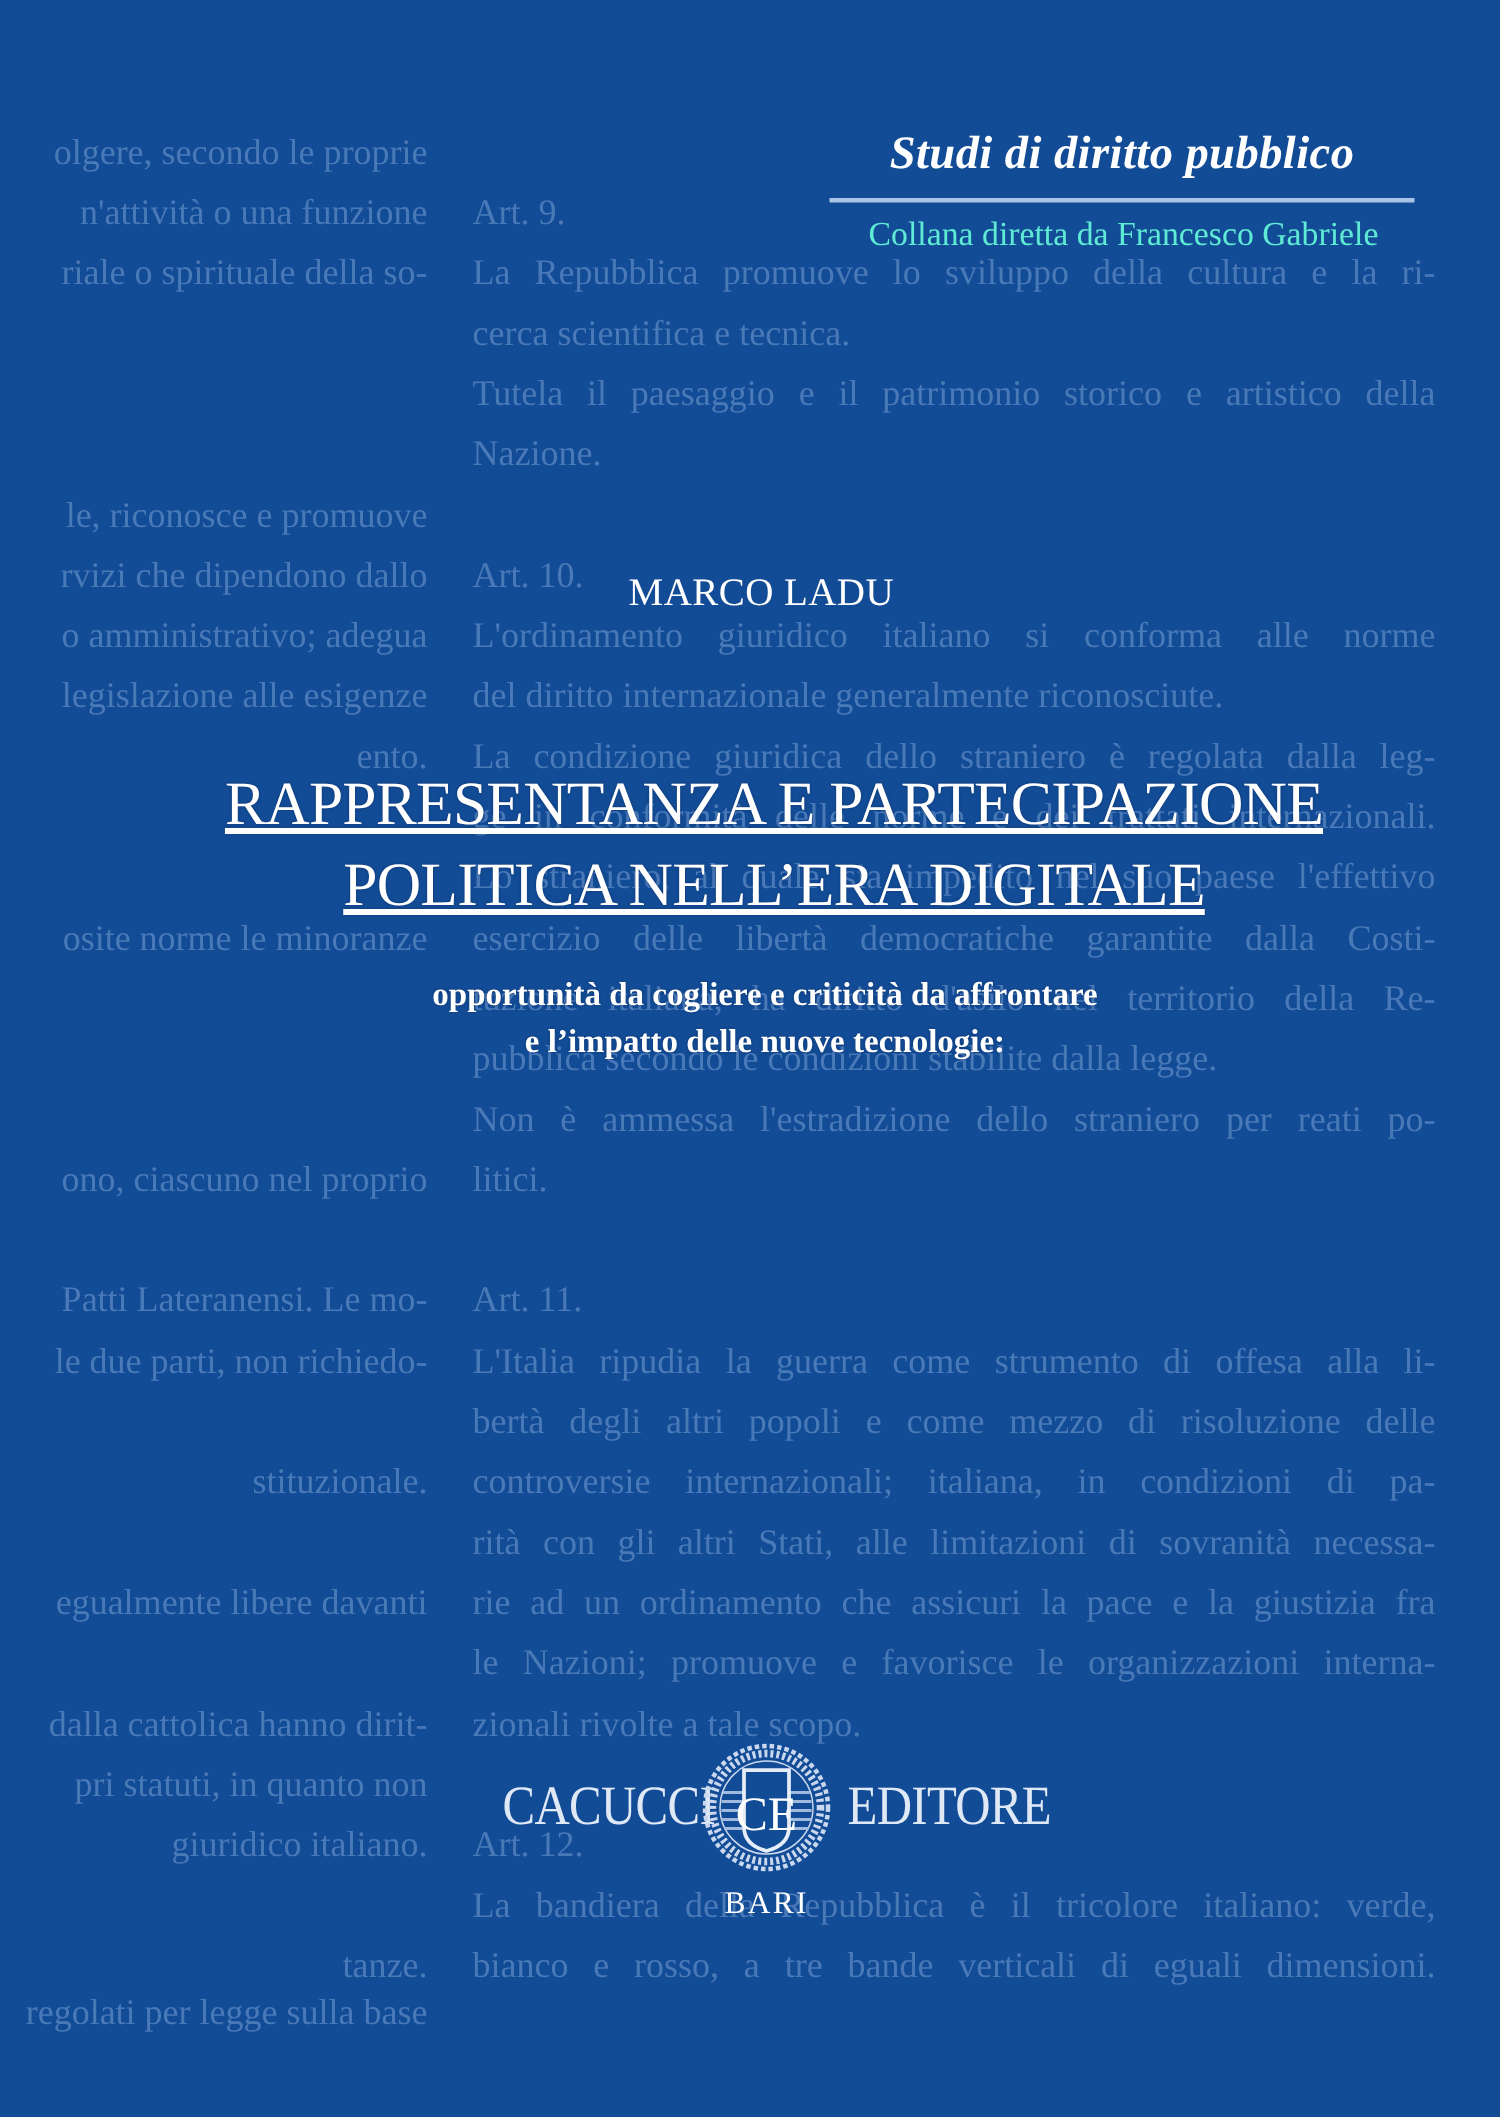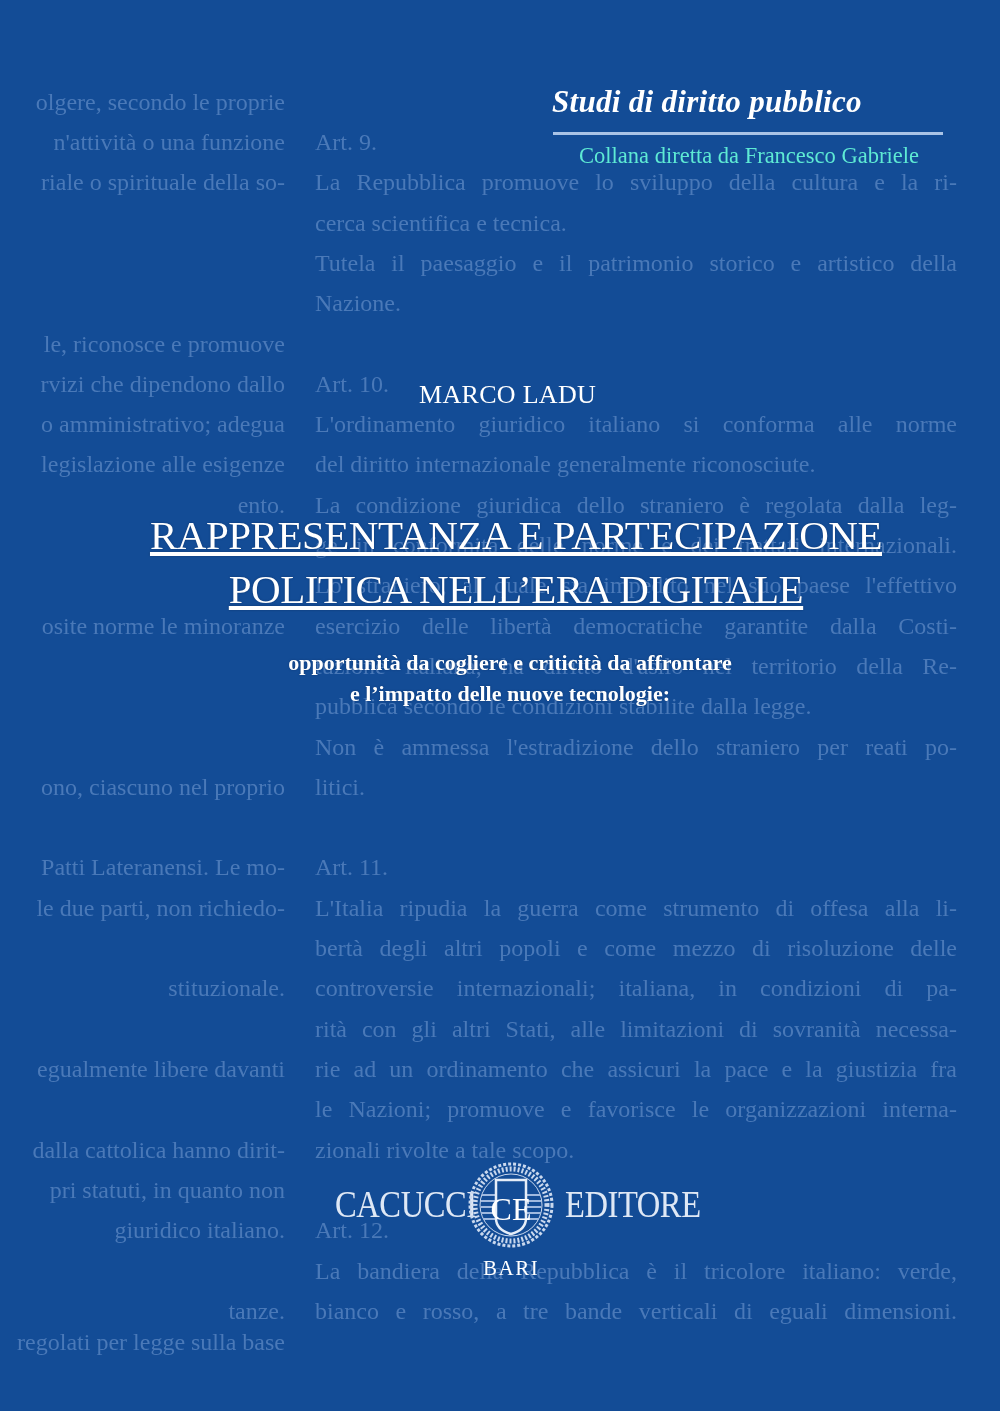--- a/index.html
+++ b/index.html
@@ -16,21 +16,21 @@
       line-height: 40px;
       white-space: nowrap;
     }
     .bg-left { right: 715px; text-align: right; }
     .bg-right { left: 315px; width: 642px; text-align: justify; text-align-last: justify; }
     .bg-right.last { text-align-last: left; }
 
     .series-title {
       position: absolute; left: 552px; top: 84px; width: 392px;
       color: #ffffff; font-style: italic; font-weight: bold;
-      font-size: 31px; text-align: left; letter-spacing: 0.3px;
+      font-size: 31px; text-align: center; letter-spacing: 0.3px;
     }
     .series-rule {
       position: absolute; left: 553px; top: 132px; width: 390px; height: 3px;
       background: #a9c3e6;
     }
     .series-editor {
       position: absolute; left: 549px; top: 143px; width: 400px;
       color: #5eead4; font-size: 22.5px; text-align: center;
     }
     .author {

